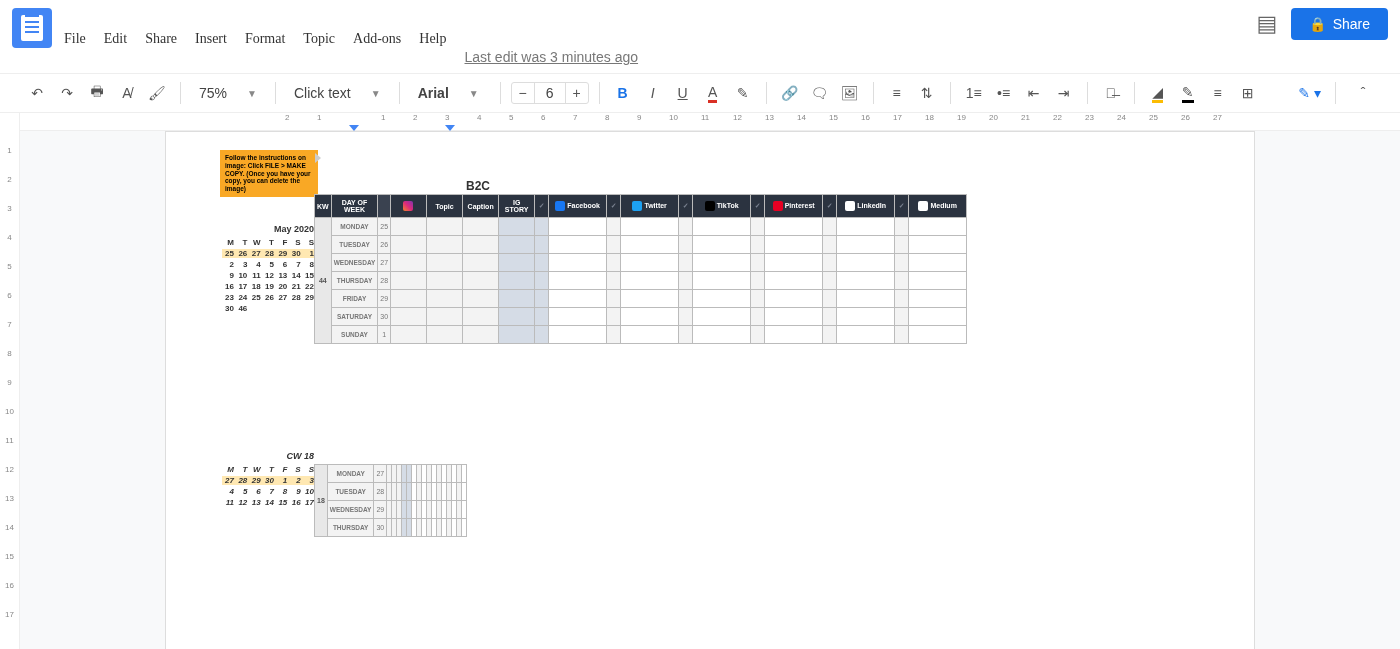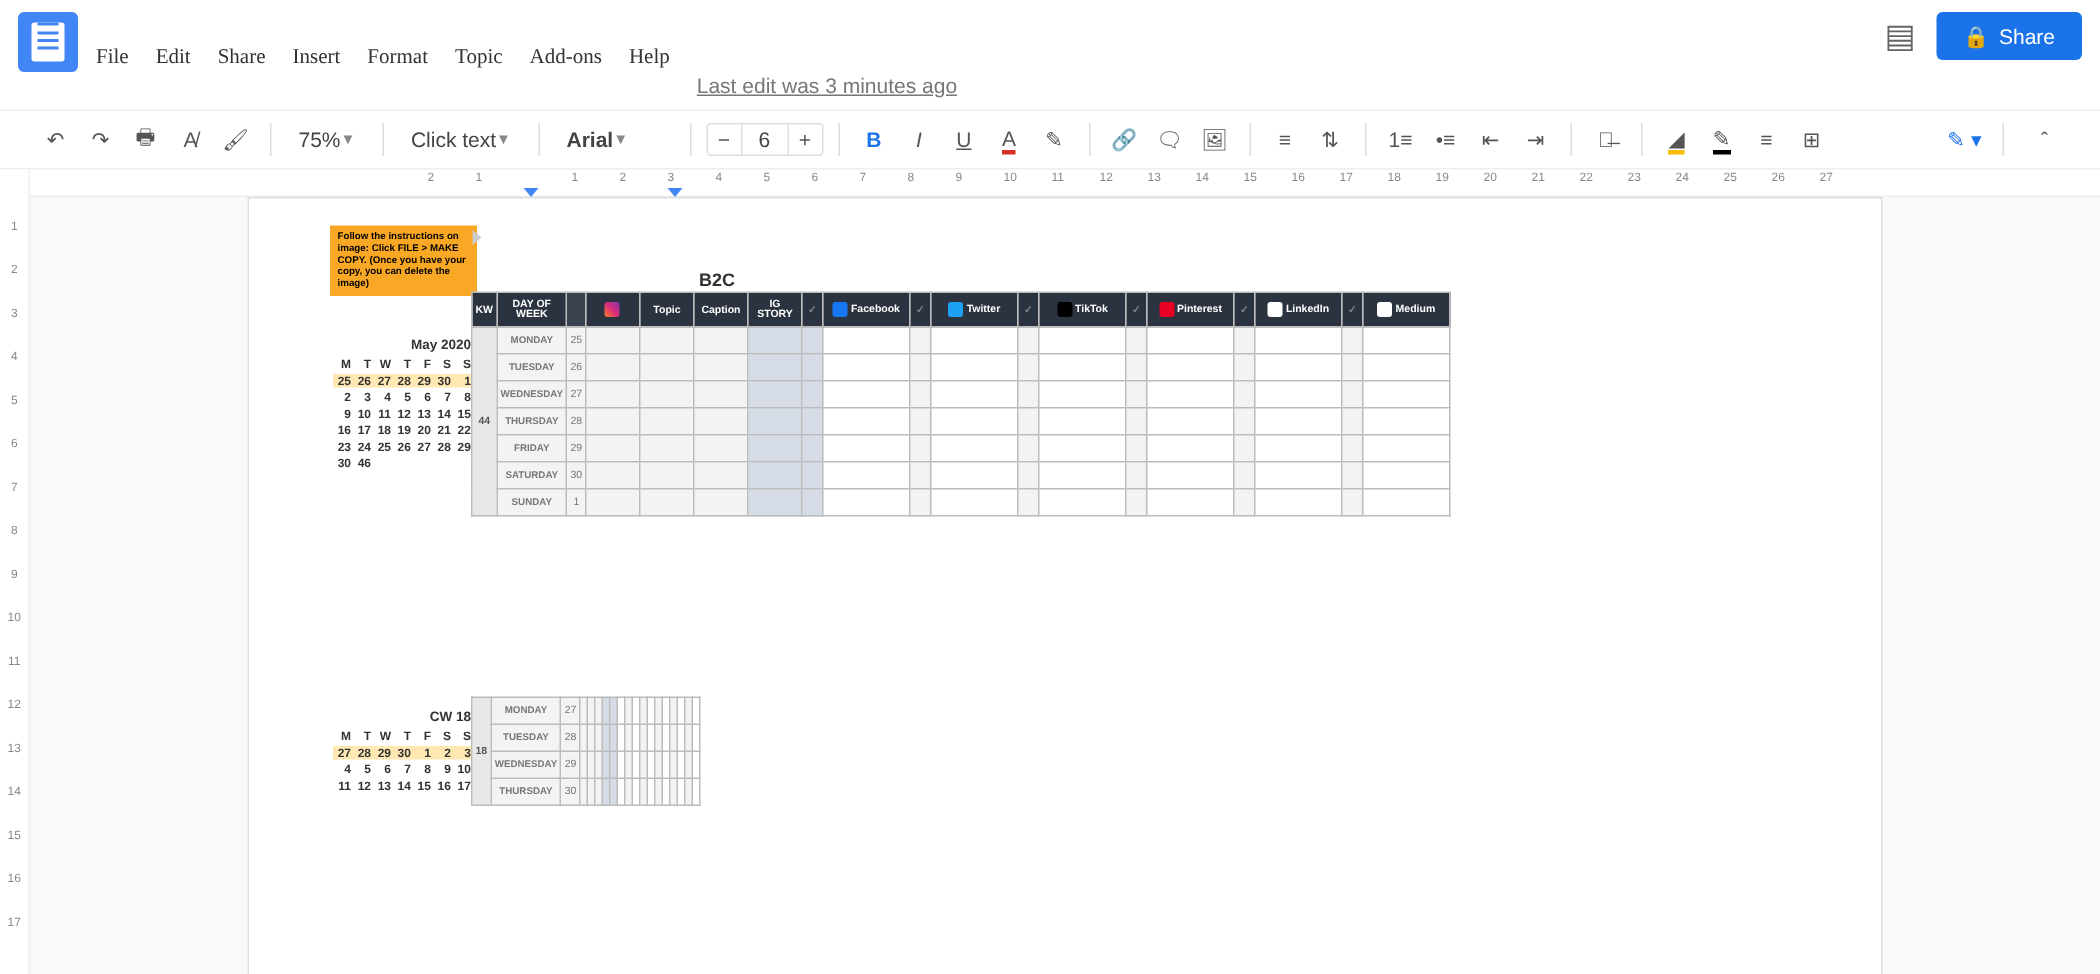--- a/index.html
+++ b/index.html
@@ -19,21 +19,21 @@
 .menu-item { cursor: pointer; font-family: Liberation Serif, serif; }
 .last-edit { color: #777; text-decoration: underline; cursor: pointer; margin-top: 37px; }
 .header-right { display:flex; align-items:center; gap:14px; }
 .comment-icon { font-size: 22px; color: #666; cursor: pointer; }
 .share-btn { background: #1a73e8; color: #fff; border-radius: 4px; padding: 8px 18px; font-size: 14px; font-weight: 500; display: flex; align-items: center; gap: 6px; cursor: pointer; }
 
 
 .toolbar { display:flex; align-items:center; padding: 6px 24px; border-bottom: 1px solid #eee; gap: 4px; font-size: 14px; color:#444; background:#fff; }
 .tb-btn { width: 26px; height: 26px; display: flex; align-items: center; justify-content: center; cursor: pointer; border-radius: 3px; color:#555; }
 .tb-sep { width:1px; height:22px; background:#ddd; margin: 0 6px; }
-.tb-select { padding: 2px 8px; cursor: pointer; display:flex; align-items:center; gap:0; }
+.tb-select { padding: 2px 8px; cursor: pointer; display:flex; align-items:center; gap:20px; }
 .tb-select .caret { font-size:10px; color:#888; }
 .font-size-box { display:flex; align-items:center; border:1px solid #ddd; border-radius:3px; }
 .font-size-box .fs-btn { width:22px; text-align:center; cursor:pointer; color:#555; }
 .font-size-box .fs-val { width:32px; text-align:center; border-left:1px solid #ddd; border-right:1px solid #ddd; padding:2px 0; }
 .bold { font-weight:bold; color:#1a73e8; }
 .color-ul { border-bottom:3px solid #000; }
 .color-ul.red { border-bottom-color:#d93025; }
 .color-ul.yellow { border-bottom-color:#fbbc04; }
 .toolbar-right { margin-left:auto; display:flex; align-items:center; gap:8px; }
 .edit-mode { color:#1a73e8; display:flex; align-items:center; gap:4px; cursor:pointer; }
@@ -310,21 +310,21 @@
               <span>46</span>
               <span></span>
               <span></span>
               <span></span>
               <span></span>
               <span></span>
             </div>
           </div>
       </div>
 
-      <div class="mini-cal" style="top:340px;">
+      <div class="mini-cal" style="top:319px;font-style:italic;">
         <div class="mini-cal-title">CW 18</div>
         <div class="mini-cal-row" id="cal2-dow">
             <span>M</span>
             <span>T</span>
             <span>W</span>
             <span>T</span>
             <span>F</span>
             <span>S</span>
             <span>S</span>
           </div>

